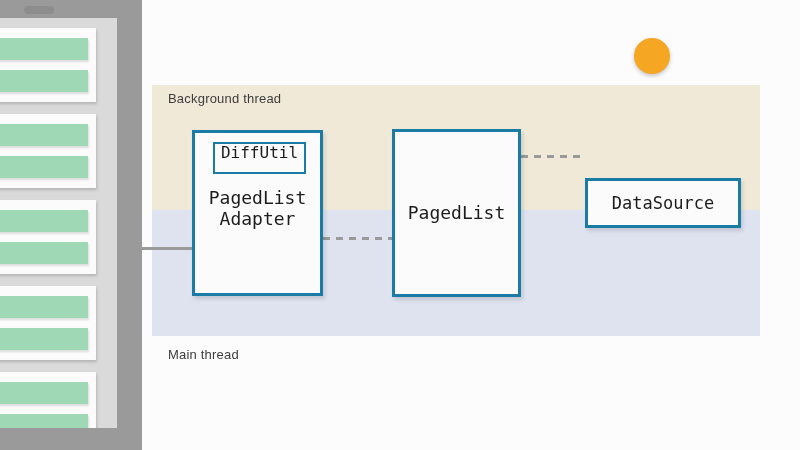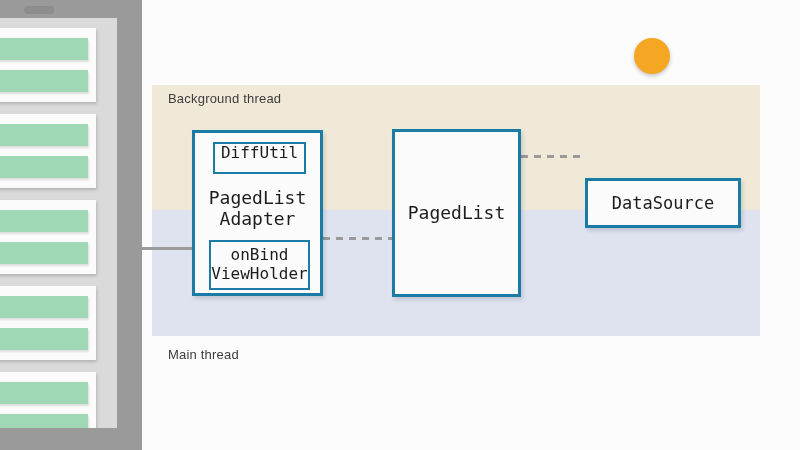--- a/index.html
+++ b/index.html
@@ -182,24 +182,20 @@
   <div id="line-list-adapter" class="solid-line"></div>
   <div class="dotted" id="dot-adapter-pagedlist"></div>
   <div class="dotted" id="dot-pagedlist-datasource"></div>
 
   <div class="box" id="box-adapter">
     <div class="inner-box" id="box-diffutil">
       <div class="mono" id="txt-diffutil">DiffUtil</div>
     </div>
     <div class="mono" id="txt-adapter">PagedList
 Adapter</div>
-    <div class="inner-box" id="box-onbind">
-      <div class="mono" id="txt-onbind">onBind
-ViewHolder</div>
-    </div>
   </div>
 
   <div class="box" id="box-pagedlist">
     <div class="mono" id="txt-pagedlist">PagedList</div>
   </div>
 
   <div class="box" id="box-datasource">
     <div class="mono" id="txt-datasource">DataSource</div>
   </div>
 

